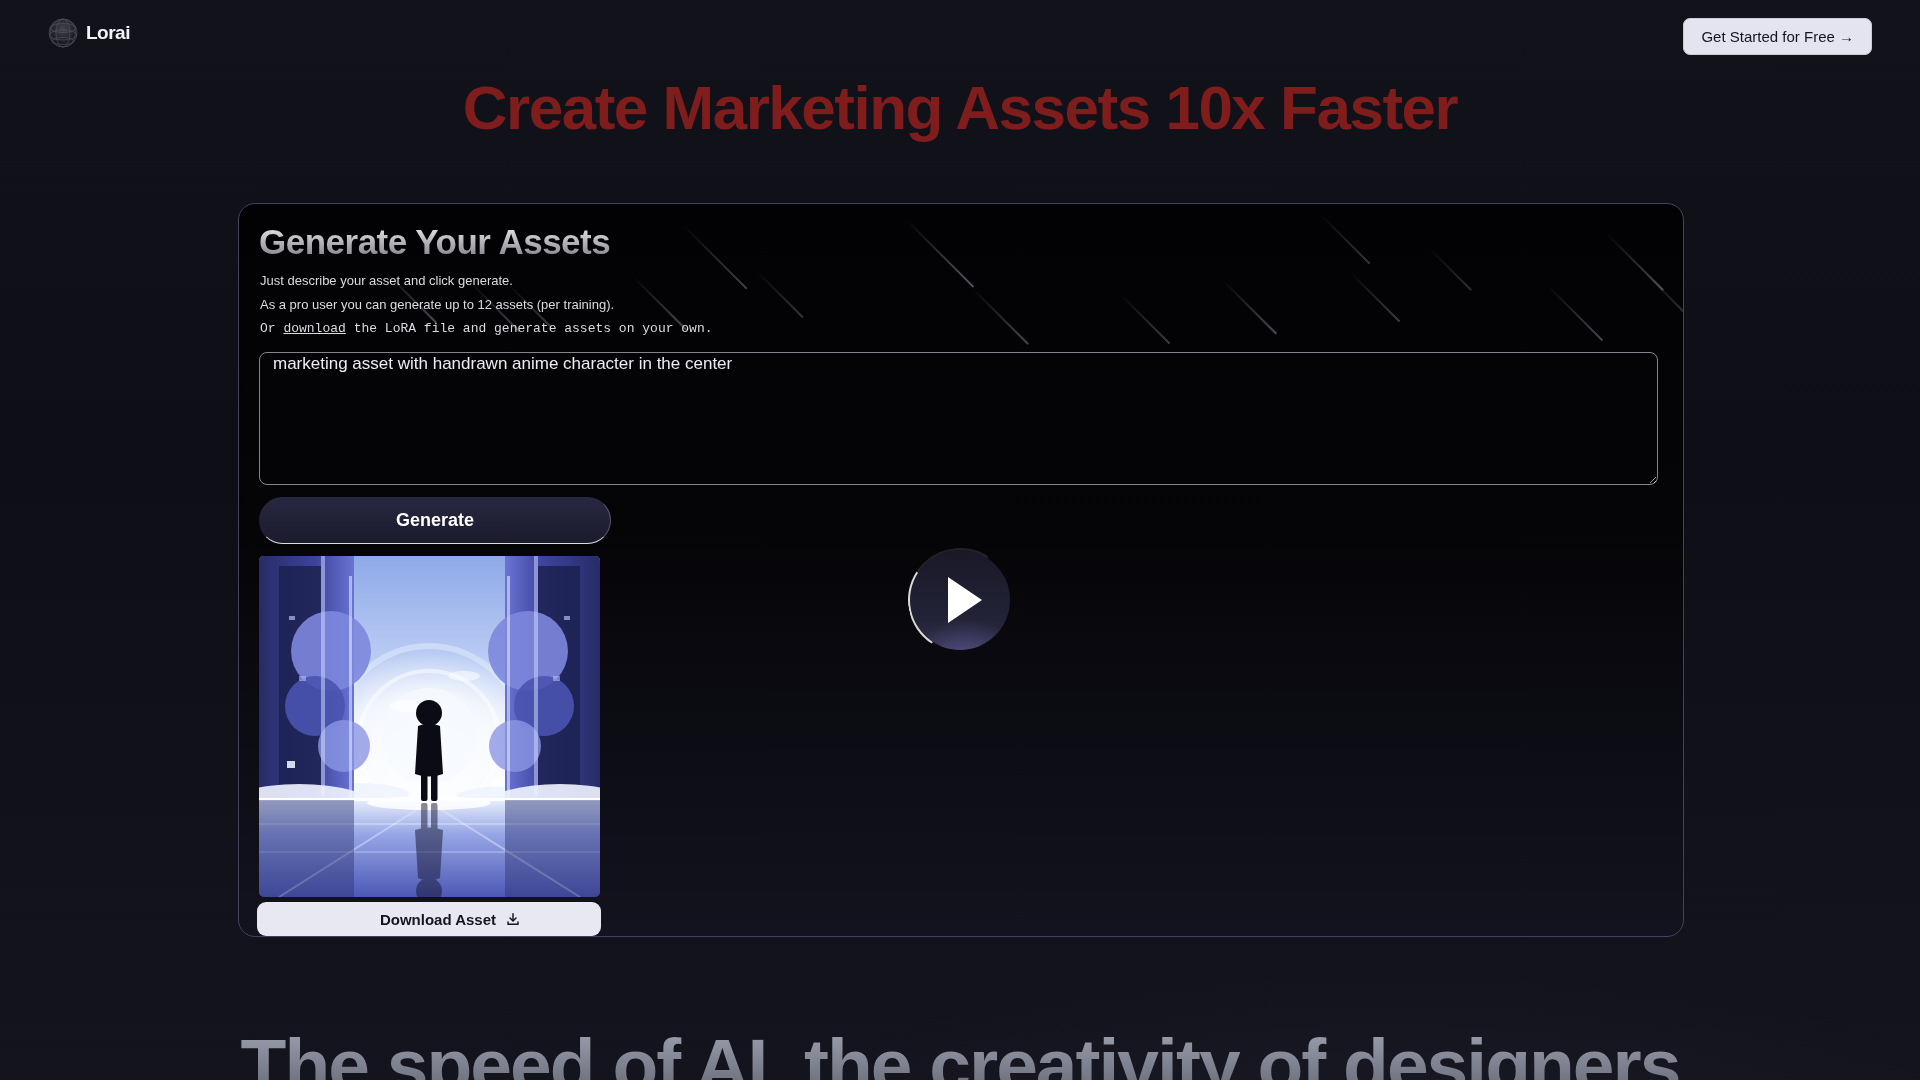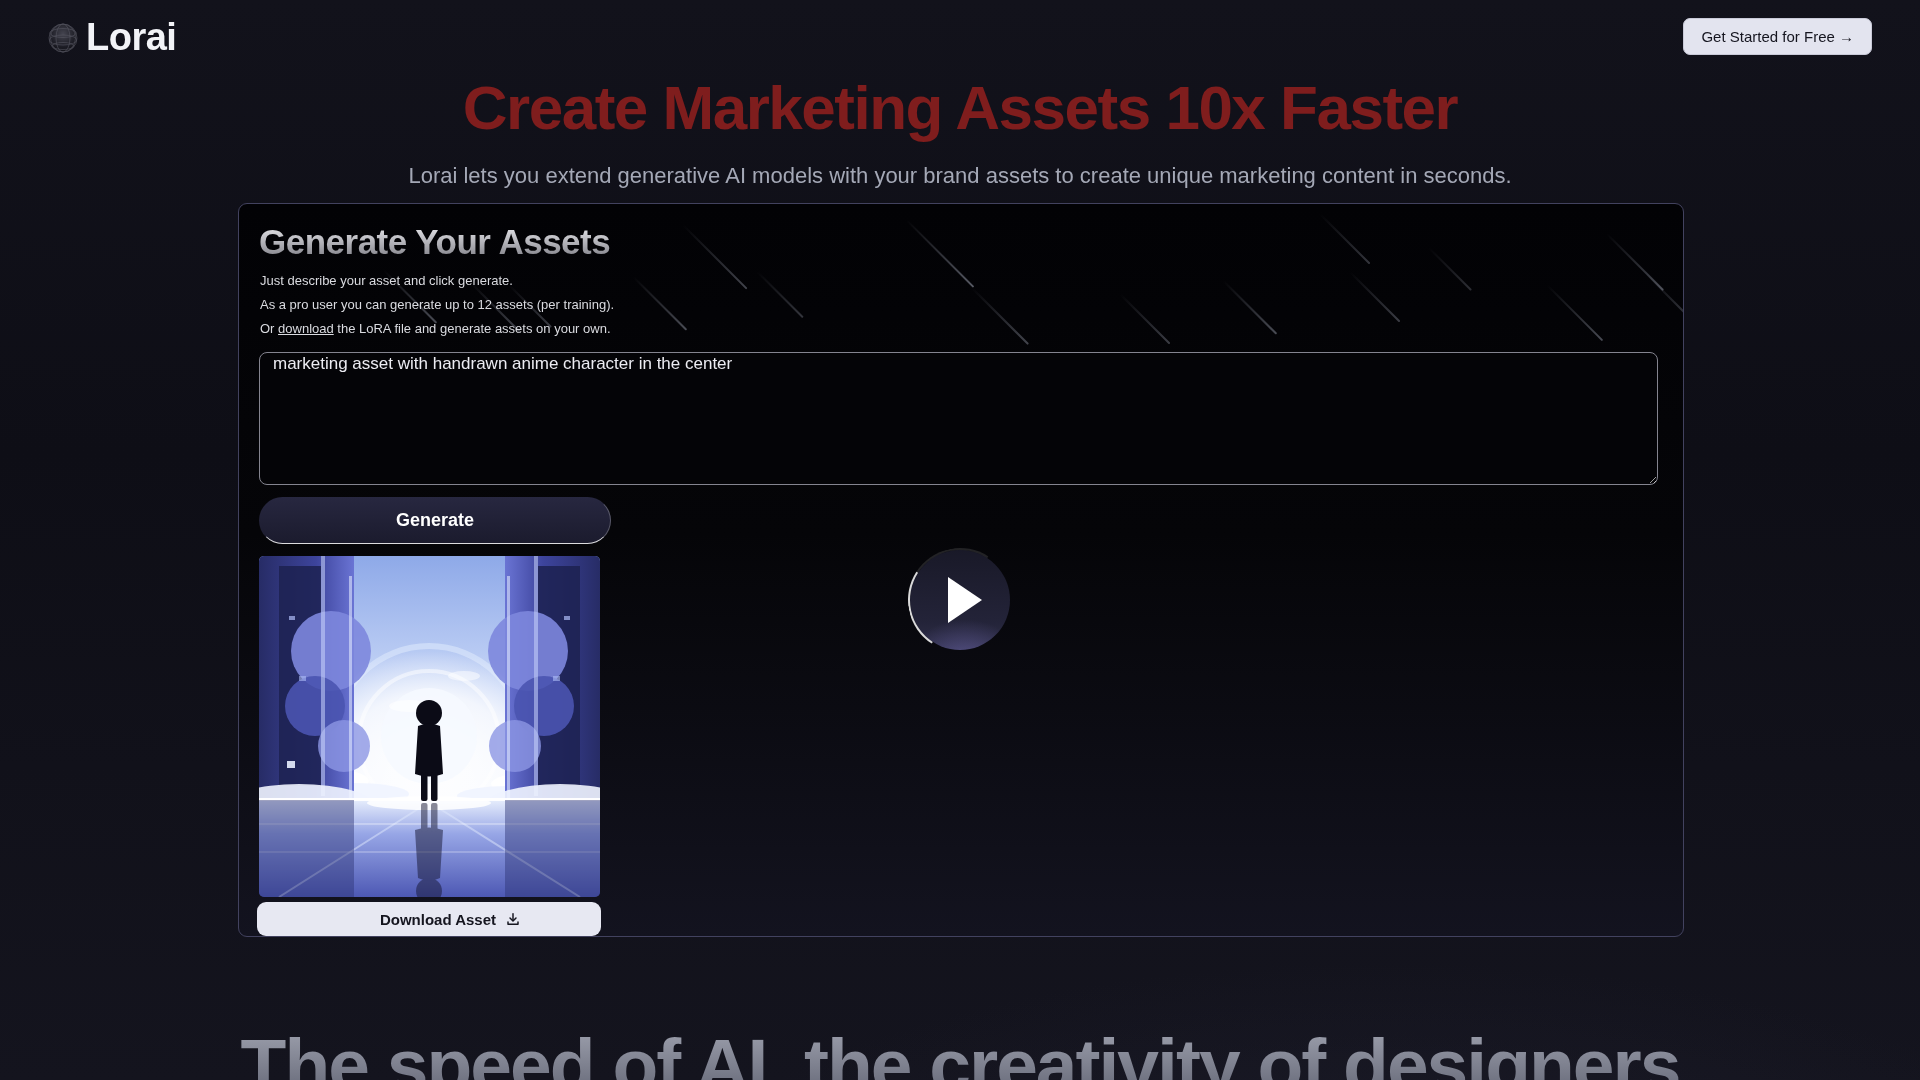--- a/index.html
+++ b/index.html
@@ -11,21 +11,21 @@
       linear-gradient(180deg, #12121b 0%, #0e0e16 42%, #14141e 100%);
     color:#c9ccd8;
     position:relative;
   }
   .page { position:absolute; inset:0; }
 
   
   .nav { position:absolute; top:0; left:0; width:100%; height:72px; }
   .brand { position:absolute; left:46px; top:16px; display:flex; align-items:center; gap:6px; }
   .logo-icon { width:34px; height:34px; display:block; }
-  .brand-name { font-size:38px; font-weight:700; color:#f2f3f7; letter-spacing:-0.5px; }
+  .brand-name { font-size:19px; font-weight:700; color:#f2f3f7; letter-spacing:-0.5px; }
   .cta {
     position:absolute; right:48px; top:18px; height:37px; padding:16px 17px;
     background:#e3e4ef; color:#15151f; border:1px solid #c9cad8; border-radius:7px;
     font-family:inherit; font-size:15px; font-weight:500; cursor:pointer;
     display:flex; align-items:center;
   }
 
   
   .hero-title {
     position:absolute; top:72px; left:0; width:100%;
@@ -33,39 +33,39 @@
     color:#7f1d1d;
   }
   .hero-subtitle {
     position:absolute; top:163px; left:0; width:100%;
     text-align:center; font-size:22px; color:#a4a8b6;
   }
 
   
   .card {
     position:absolute; left:238px; top:203px; width:1446px; height:734px;
-    border:1px solid #42425f; border-radius:9px;
+    border:1px solid #42425f; border-radius:17px;
     background: linear-gradient(180deg, #020205 0%, #050508 45%, #13131f 100%);
     overflow:hidden;
   }
   .m {
     position:absolute; width:2px; height:78px; border-radius:2px;
     transform:rotate(-45deg);
     background:linear-gradient(to bottom, rgba(180,186,205,0) 0%, rgba(190,196,215,0.75) 100%);
     pointer-events:none;
   }
   .gen-heading {
     position:absolute; left:20px; top:18px;
     font-size:35px; font-weight:700; letter-spacing:-0.5px;
     background:linear-gradient(180deg, #f1f1f5 0%, #77777f 100%);
     -webkit-background-clip:text; background-clip:text; color:transparent;
   }
   .gline { position:absolute; left:21px; font-size:13px; color:#dadbe0; }
   .gline a { color:#dadbe0; text-decoration:underline; cursor:pointer; }
-  .gl1 { top:69px; } .gl2 { top:93px; } .gl3 { top:117px; }
+  .gl1 { top:69px; } .gl2 { top:93px; } .gl3 { top:117px;font-family:Liberation Mono, monospace; }
 
   .prompt {
     position:absolute; left:20px; top:148px; width:1399px; height:133px;
     background:#040407; border:1px solid #84848f; border-radius:8px;
     color:#ececf2; font-family:inherit; font-size:17px; line-height:1.35;
     padding:0 13px; resize:both;
   }
 
   .generate {
     position:absolute; left:20px; top:293px; width:352px; height:47px;
@@ -147,21 +147,20 @@
           <ellipse cx="17" cy="19" rx="13.8" ry="5"></ellipse>
           <ellipse cx="17" cy="25" rx="11" ry="3.5"></ellipse>
         </g>
       </svg>
       <span class="brand-name">Lorai</span>
     </div>
     <button class="cta">Get Started for Free →</button>
   </header>
 
   <h1 class="hero-title">Create Marketing Assets 10x Faster</h1>
-  <p class="hero-subtitle">Lorai lets you extend generative AI models with your brand assets to create unique marketing content in seconds.</p>
 
   <section class="card">
 
     <div class="m" style="left:475px;top:8px;height:90px;opacity:.45"></div>
     <div class="m" style="left:700px;top:2px;height:95px;opacity:.6"></div>
     <div class="m" style="left:1105px;top:0px;height:70px;opacity:.35"></div>
     <div class="m" style="left:1395px;top:18px;height:80px;opacity:.5"></div>
     <div class="m" style="left:170px;top:55px;height:75px;opacity:.5"></div>
     <div class="m" style="left:255px;top:68px;height:70px;opacity:.45"></div>
     <div class="m" style="left:290px;top:72px;height:60px;opacity:.4"></div>

